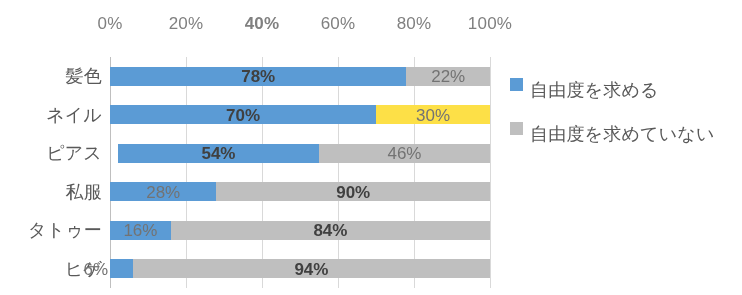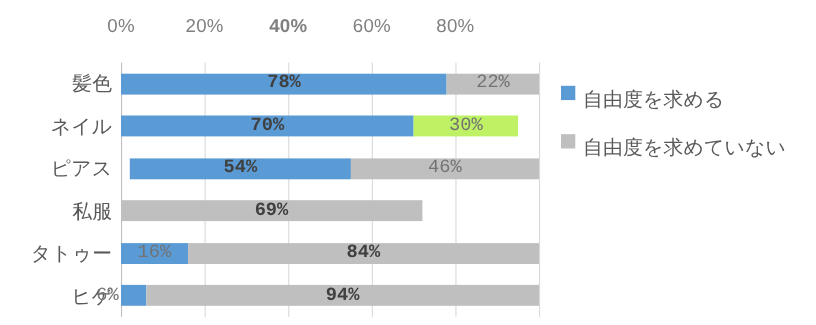--- a/index.html
+++ b/index.html
@@ -89,21 +89,20 @@
   }
   .bar-row {
     position: absolute;
     left: 0;
     width: 100%;
     display: flex;
   }
   .seg {
     height: 100%;
     position: relative;
-    font-family: Liberation Mono, monospace;
   }
   .seg-a { background: #5b9bd5; }
   .seg-b { background: #bfbfbf; }
 
   .seg-label {
     position: absolute;
     top: 50%;
     left: 50%;
     transform: translate(-50%, -50%);
     white-space: nowrap;
@@ -155,20 +154,21 @@
 <body>
 
 <div id="chart-root">
 
   <div id="x-axis-labels">
       <div class="x-tick-label" style="left: 110px;">0%</div>
       <div class="x-tick-label" style="left: 186px;">20%</div>
       <div class="x-tick-label" style="left: 262px; font-weight: bold;">40%</div>
       <div class="x-tick-label" style="left: 338px;">60%</div>
       <div class="x-tick-label" style="left: 414px;">80%</div>
+      <div class="x-tick-label" style="left: 490px;">100%</div>
     </div>
 
   <div id="y-axis-labels">
       <div class="y-tick-label" style="top: 19.25px;">髪色</div>
       <div class="y-tick-label" style="top: 57.75px;">ネイル</div>
       <div class="y-tick-label" style="top: 96.25px;">ピアス</div>
       <div class="y-tick-label" style="top: 134.75px;">私服</div>
       <div class="y-tick-label" style="top: 173.25px;">タトゥー</div>
       <div class="y-tick-label" style="top: 211.75px;">ヒゲ</div>
     </div>
@@ -188,35 +188,38 @@
             <span class="seg-label lbl-bold">78%</span>
           </div>
           <div class="seg seg-b" style="width: 83.6px; background: rgb(191, 191, 191);">
             <span class="seg-label lbl-plain">22%</span>
           </div>
         </div>
         <div class="bar-row" style="top: 48.25px; height: 19px;">
           <div class="seg seg-a" style="width: 266px; background: rgb(91, 155, 213);">
             <span class="seg-label lbl-bold">70%</span>
           </div>
-          <div class="seg seg-b" style="width: 95px; background: #bef264;">
+          <div class="seg seg-b" style="width: 114px; background: #fde047;">
             <span class="seg-label lbl-plain">30%</span>
           </div>
         </div>
         <div class="bar-row" style="top: 86.75px; height: 19px; padding-left: 8px;">
           <div class="seg seg-a" style="width: 205.2px; background: rgb(91, 155, 213);">
             <span class="seg-label lbl-bold">54%</span>
           </div>
           <div class="seg seg-b" style="width: 174.8px; background: rgb(191, 191, 191);">
             <span class="seg-label lbl-plain">46%</span>
           </div>
         </div>
         <div class="bar-row" style="top: 125.25px; height: 19px;">
+          <div class="seg seg-a" style="width: 106.4px; background: rgb(91, 155, 213);">
+            <span class="seg-label lbl-plain">28%</span>
+          </div>
           <div class="seg seg-b" style="width: 273.6px; background: rgb(191, 191, 191);">
-            <span class="seg-label lbl-bold">69%</span>
+            <span class="seg-label lbl-bold">90%</span>
           </div>
         </div>
         <div class="bar-row" style="top: 163.75px; height: 19px;">
           <div class="seg seg-a" style="width: 60.8px; background: rgb(91, 155, 213);">
             <span class="seg-label lbl-plain">16%</span>
           </div>
           <div class="seg seg-b" style="width: 319.2px; background: rgb(191, 191, 191);">
             <span class="seg-label lbl-bold">84%</span>
           </div>
         </div>

